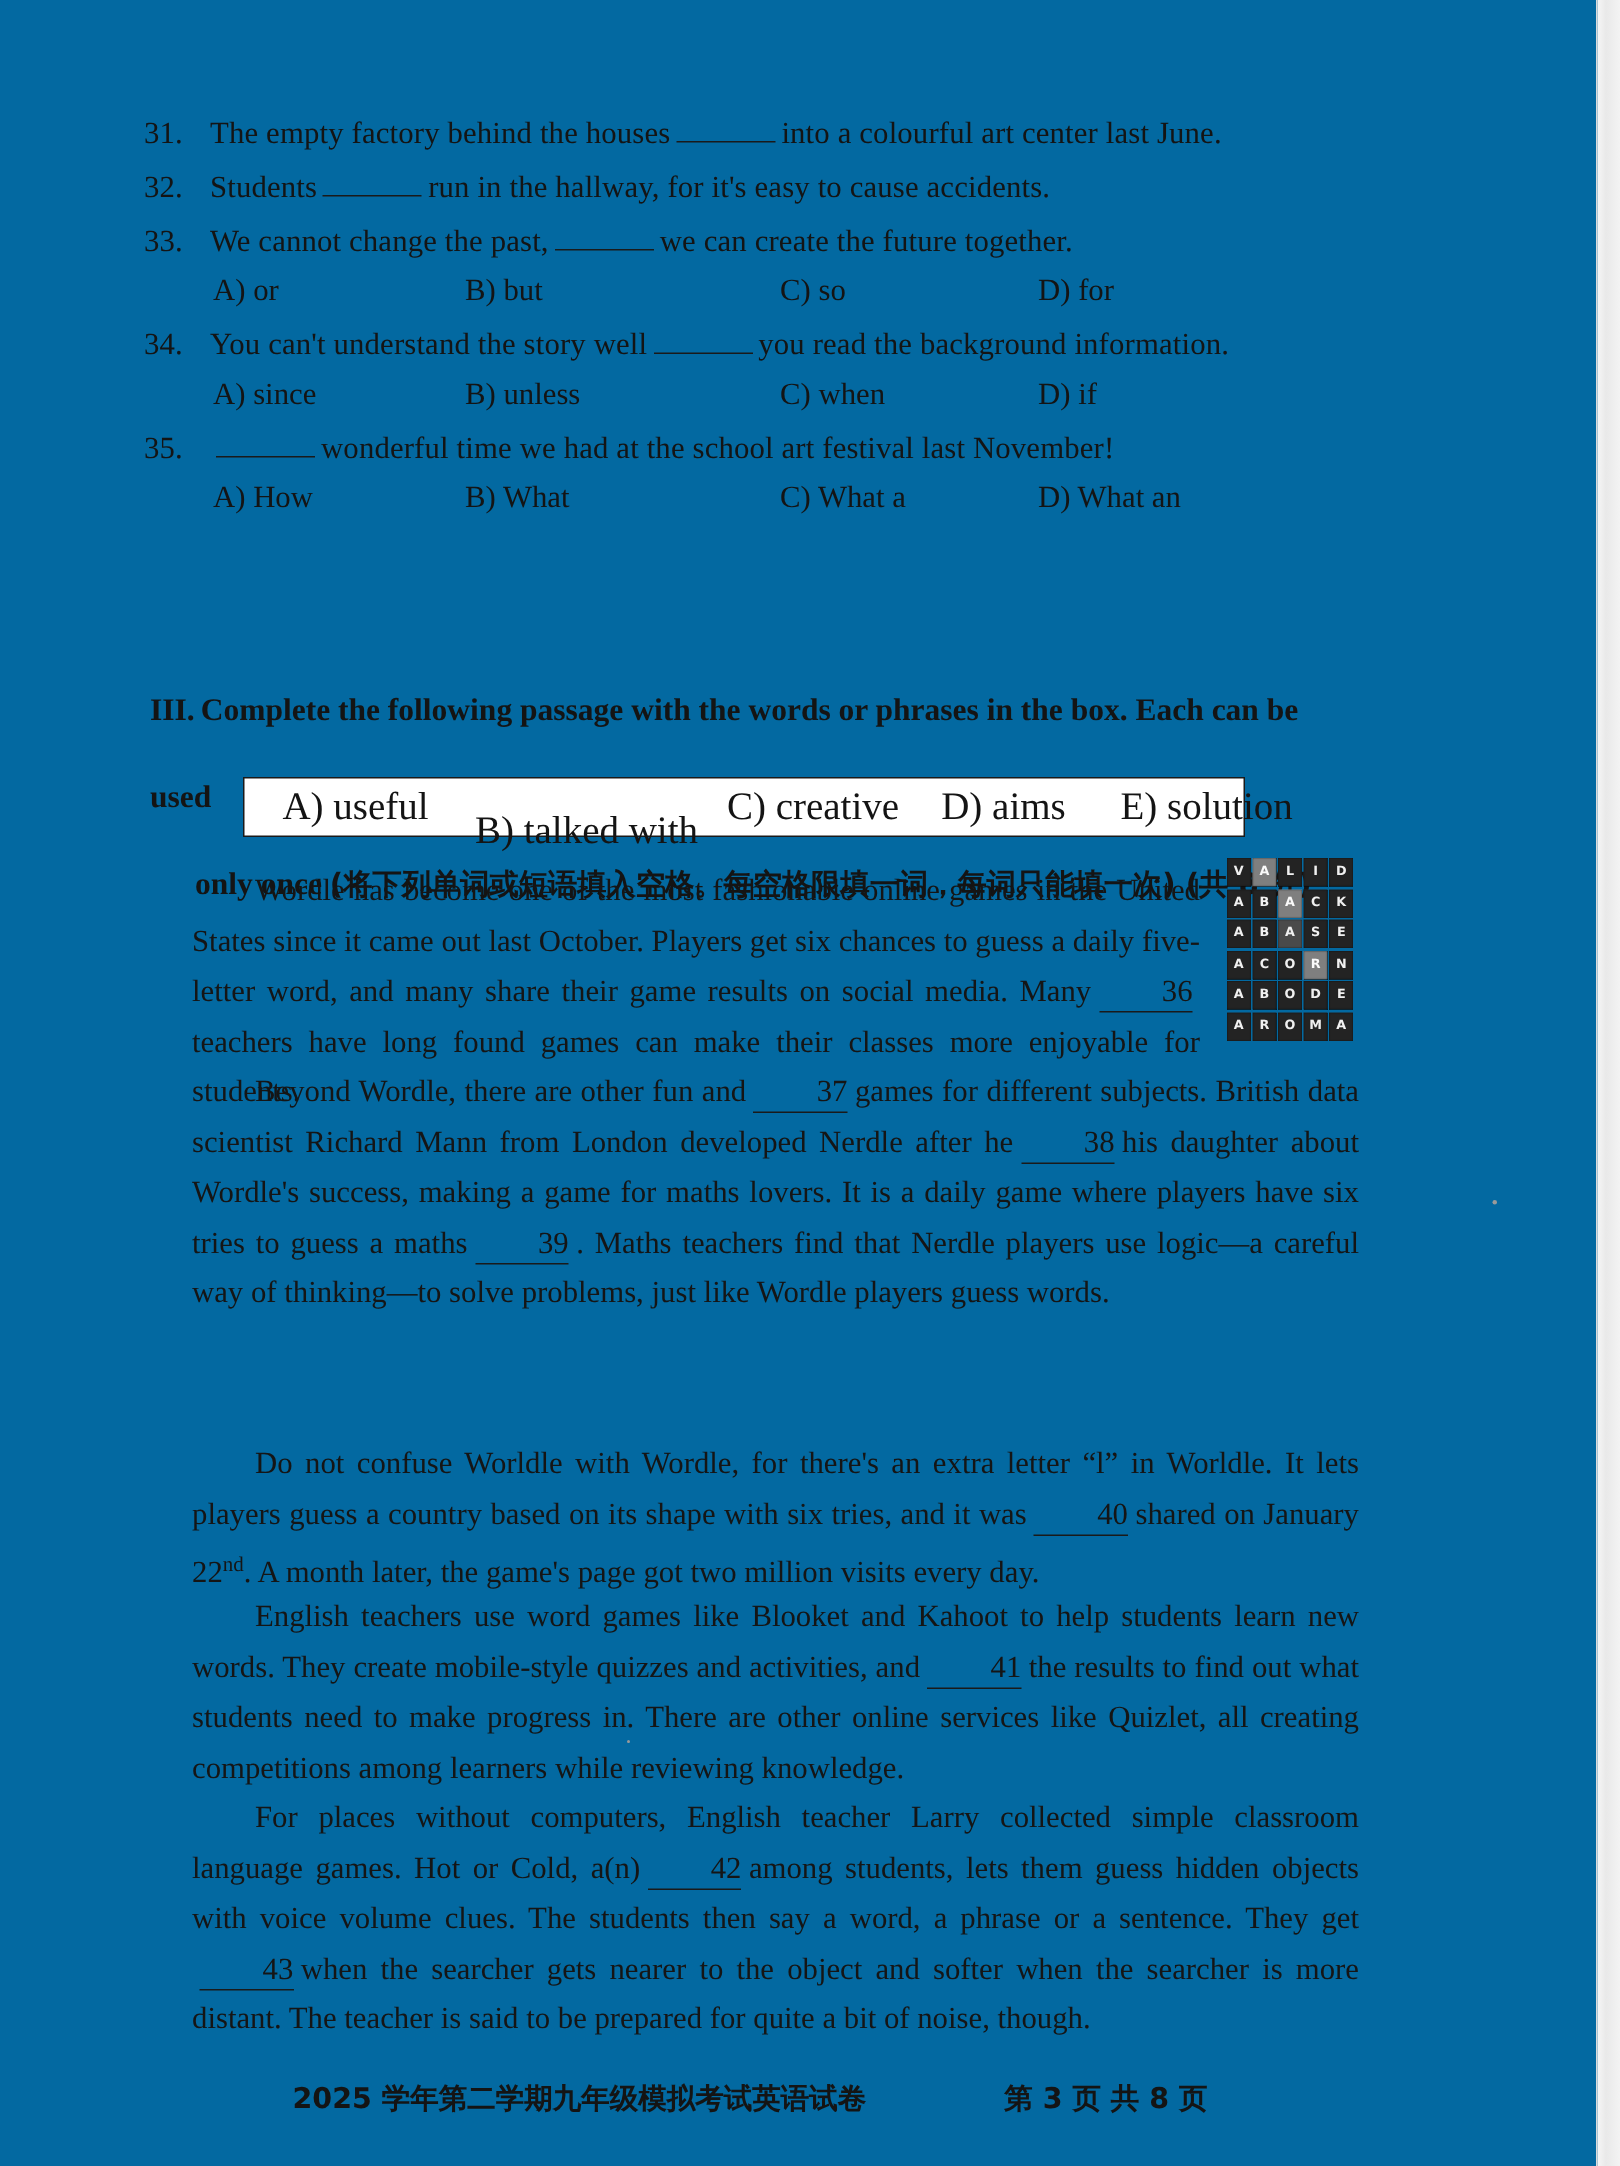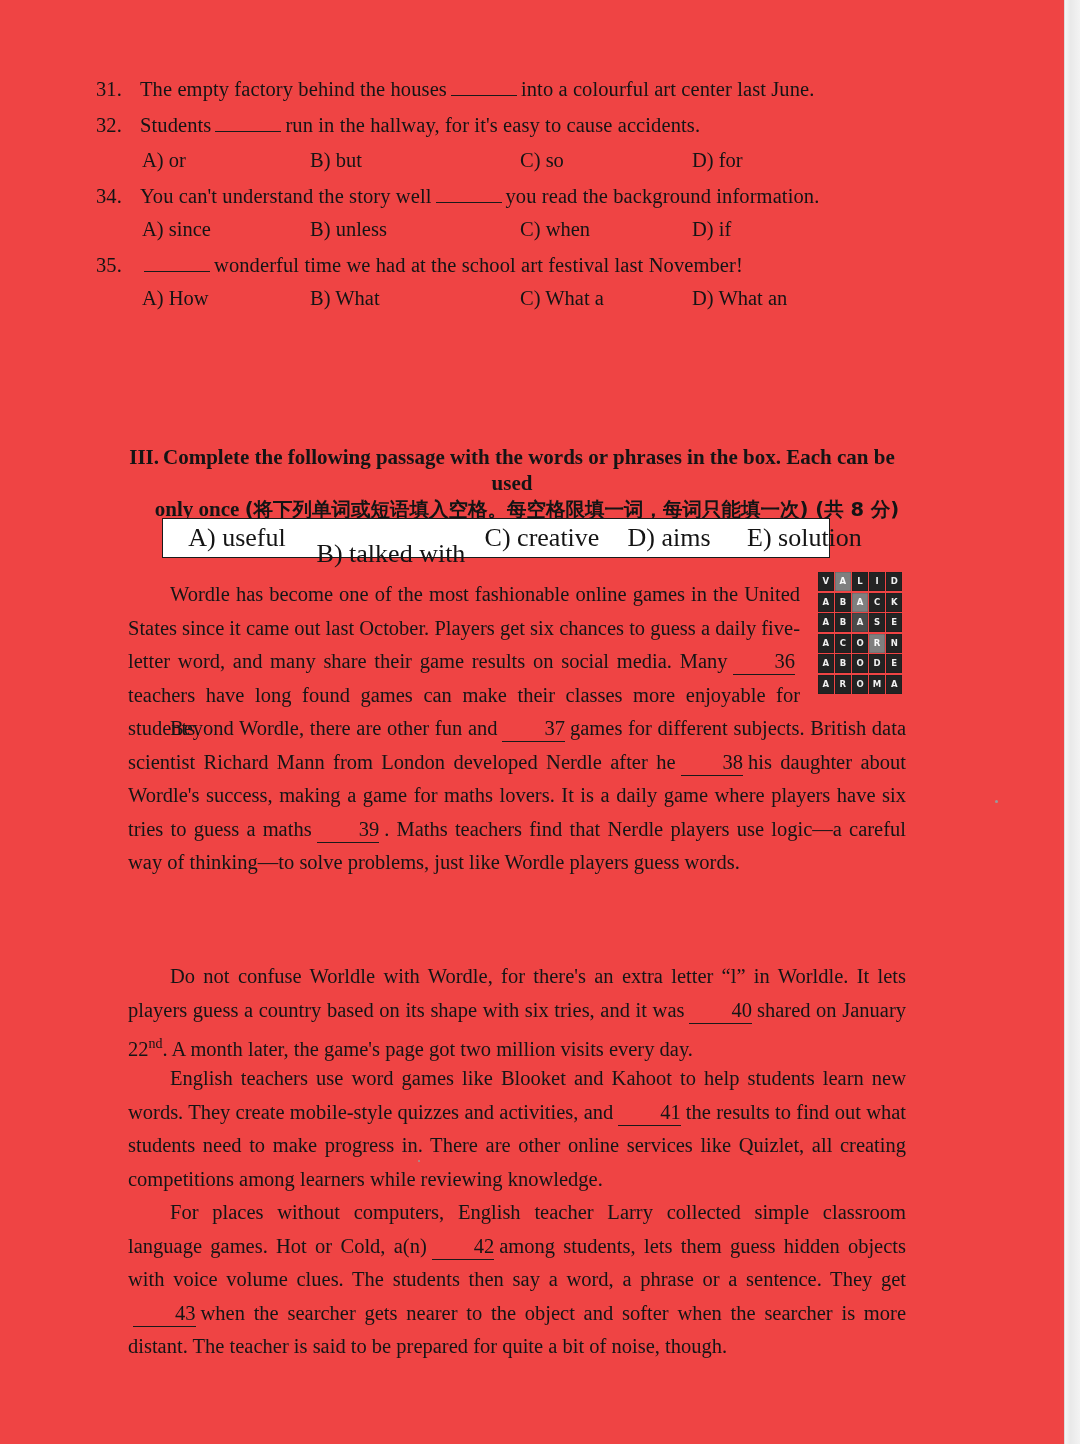--- a/index.html
+++ b/index.html
@@ -13,21 +13,21 @@
     font-family: "Liberation Serif", "DejaVu Serif", serif;
     color: #141414;
     position: relative;
     overflow: hidden;
   }
   .page {
     position: absolute;
     left: 0; top: 0;
     width: 1080px;
     height: 1444px;
-    background: #ef4444;
+    background: #0369a1;
   }
   
   .scan-edge {
     position: absolute;
     top: 0;
     left: 1064px;
     width: 16px;
     height: 1444px;
     background: linear-gradient(to right, #f6f6f6 0%, #e9e9e9 35%, #f4f4f4 100%);
     border-left: 1px solid #dcdcdc;
@@ -70,27 +70,26 @@
     margin-top: -1px;
   }
   .opt-a { flex: 0 0 168px; }
   .opt-b { flex: 0 0 210px; }
   .opt-c { flex: 0 0 172px; }
   .opt-d { flex: 0 0 180px; }
 
   
   .section-head {
     position: absolute;
-    left: 112px;
+    left: 100px;
     top: 444px;
     width: 800px;
     font-weight: bold;
     font-size: 21px;
-    line-height: 26px;
-    text-align: center;
+    line-height: 58px;
   }
   .section-head .roman { margin-right: 4px; }
   .section-head .l2 { padding-left: 30px; display: block; }
   .cjk { font-family: "DejaVu Sans", "Liberation Sans", sans-serif; font-size: 19.5px; }
 
   
   .word-box {
     position: absolute;
     border: 1.8px solid #1a1a1a;
     box-sizing: border-box;
@@ -210,20 +209,24 @@
     </div>
 
     <div class="mc-item">
       <div class="mc-stem">
         <span class="mc-num">32.</span>
         <span class="mc-text"><span>Students</span><span class="blank-inline"></span><span>run in the hallway, for it's easy to cause accidents.</span></span>
       </div>
     </div>
 
     <div class="mc-item">
+      <div class="mc-stem">
+        <span class="mc-num">33.</span>
+        <span class="mc-text"><span>We cannot change the past,</span><span class="blank-inline"></span><span>we can create the future together.</span></span>
+      </div>
       <div class="mc-options">
         <span class="opt-a">A) or</span>
         <span class="opt-b">B) but</span>
         <span class="opt-c">C) so</span>
         <span class="opt-d">D) for</span>
       </div>
     </div>
 
     <div class="mc-item">
       <div class="mc-stem">
@@ -308,17 +311,21 @@
 
   <div class="para" id="para-2"><span>Beyond Wordle, there are other fun and</span><span class="blank-num">37</span><span>games for different subjects. British data scientist Richard Mann from London developed Nerdle after he</span><span class="blank-num">38</span><span>his daughter about Wordle's success, making a game for maths lovers. It is a daily game where players have six tries to guess a maths</span><span class="blank-num">39</span><span>. Maths teachers find that Nerdle players use logic—a careful way of thinking—to solve problems, just like Wordle players guess words.</span></div>
 
 
   <div class="para" id="para-3"><span>Do not confuse Worldle with Wordle, for there's an extra letter “l” in Worldle. It lets players guess a country based on its shape with six tries, and it was</span><span class="blank-num">40</span><span>shared on January 22</span><sup>nd</sup><span>. A month later, the game's page got two million visits every day.</span></div>
 
   <div class="para" id="para-4"><span>English teachers use word games like Blooket and Kahoot to help students learn new words. They create mobile-style quizzes and activities, and</span><span class="blank-num">41</span><span>the results to find out what students need to make progress in. There are other online services like Quizlet, all creating competitions among learners while reviewing knowledge.</span></div>
 
   <div class="para" id="para-5"><span>For places without computers, English teacher Larry collected simple classroom language games. Hot or Cold, a(n)</span><span class="blank-num">42</span><span>among students, lets them guess hidden objects with voice volume clues. The students then say a word, a phrase or a sentence. They get</span><span class="blank-num">43</span><span>when the searcher gets nearer to the object and softer when the searcher is more distant. The teacher is said to be prepared for quite a bit of noise, though.</span></div>
 
+  <div class="footer">
+    <span class="footer-title">2025 学年第二学期九年级模拟考试英语试卷</span>
+    <span class="footer-page">第 3 页  共 8 页</span>
+  </div>
 
   <div class="speck" style="left:995px; top:800px; width:3px; height:3px;"></div>
   <div class="speck" style="left:418px; top:1160px; width:2px; height:2px;"></div>
 
 </div>
 
 </body></html>

